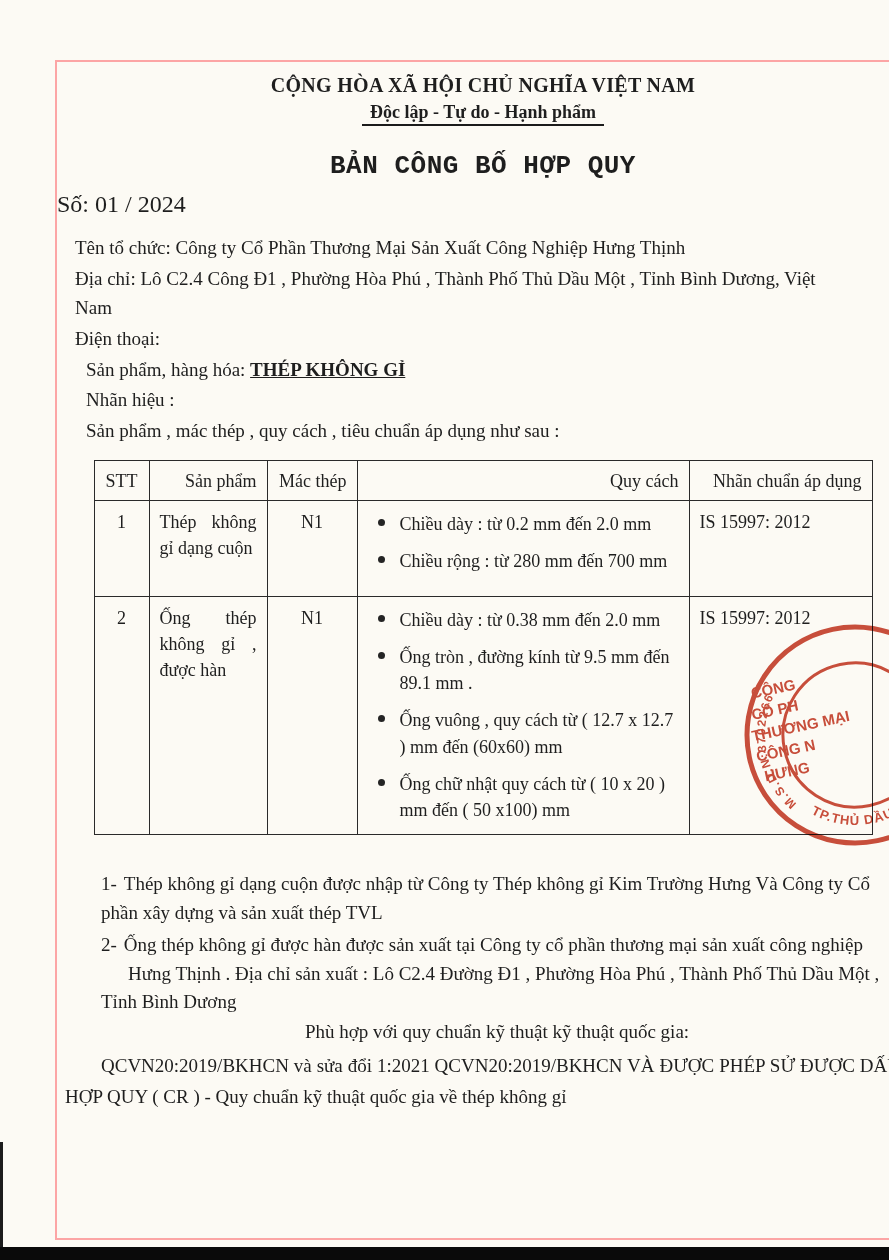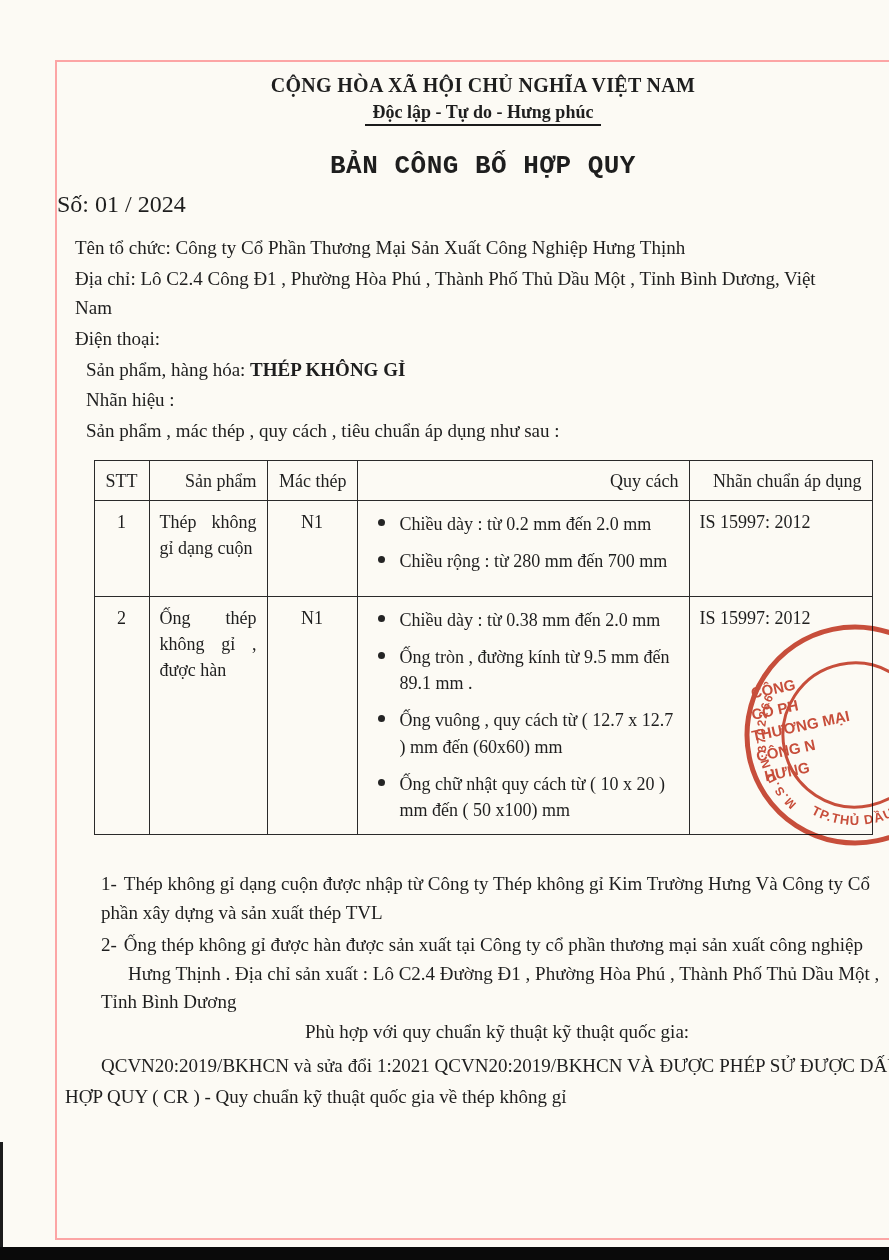--- a/index.html
+++ b/index.html
@@ -21,21 +21,21 @@
   }
   .nat-title { text-align: center; font-weight: bold; font-size: 20px; letter-spacing: .3px; }
   .motto { text-align: center; font-weight: bold; font-size: 18px; margin-top: 5px; }
   .motto .u { border-bottom: 2px solid #1b1b1b; padding: 0 8px 2px; }
   .doc-title { text-align: center; font-size: 26px; font-weight: bold; margin: 28px 0 0; letter-spacing: .5px; font-family: Liberation Mono, monospace; }
   .doc-number { font-size: 24px; margin-top: 10px; }
 
   .info-block { margin: 16px 18px 0 18px; font-size: 19px; line-height: 1.52; }
   .info { margin: 0 0 2px; padding-right: 50px; }
   .indent { padding-left: 11px; }
-  .bold { font-weight: bold; }
+  .bold { font-weight: bold; text-decoration: underline; }
 
   table.spec {
     margin: 14px auto 0;
     width: 778px;
     border-collapse: collapse;
     font-size: 18px;
     table-layout: fixed;
   }
   table.spec th, table.spec td {
     border: 1.6px solid #2a2a2a;
@@ -75,21 +75,21 @@
   .scan-left { position: absolute; left: 0; bottom: 13px; width: 3px; height: 105px; background: #1c1c1c; }
 </style>
 </head>
 <body>
 
 <div class="page">
   <div class="frame">
 
     <div>
       <div class="nat-title">CỘNG HÒA XÃ HỘI CHỦ NGHĨA VIỆT NAM</div>
-      <div class="motto"><span class="u">Độc lập - Tự do - Hưng phúc</span></div>
+      <div class="motto"><span class="u">Độc lập - Tự do - Hạnh phẩm</span></div>
     </div>
 
     <div class="doc-title">BẢN CÔNG BỐ HỢP QUY</div>
     <div class="doc-number">Số: 01 / 2024</div>
 
     <div class="info-block">
       <p class="info">Tên tổ chức: Công ty Cổ Phần Thương Mại Sản Xuất Công Nghiệp Hưng Thịnh</p>
       <p class="info">Địa chỉ: Lô C2.4 Công Đ1 , Phường Hòa Phú , Thành Phố Thủ Dầu Một , Tỉnh Bình Dương, Việt Nam</p>
       <p class="info">Điện thoại:</p>
       <p class="info indent"><span>Sản phẩm, hàng hóa:</span> <span class="bold">THÉP KHÔNG GỈ</span></p>

